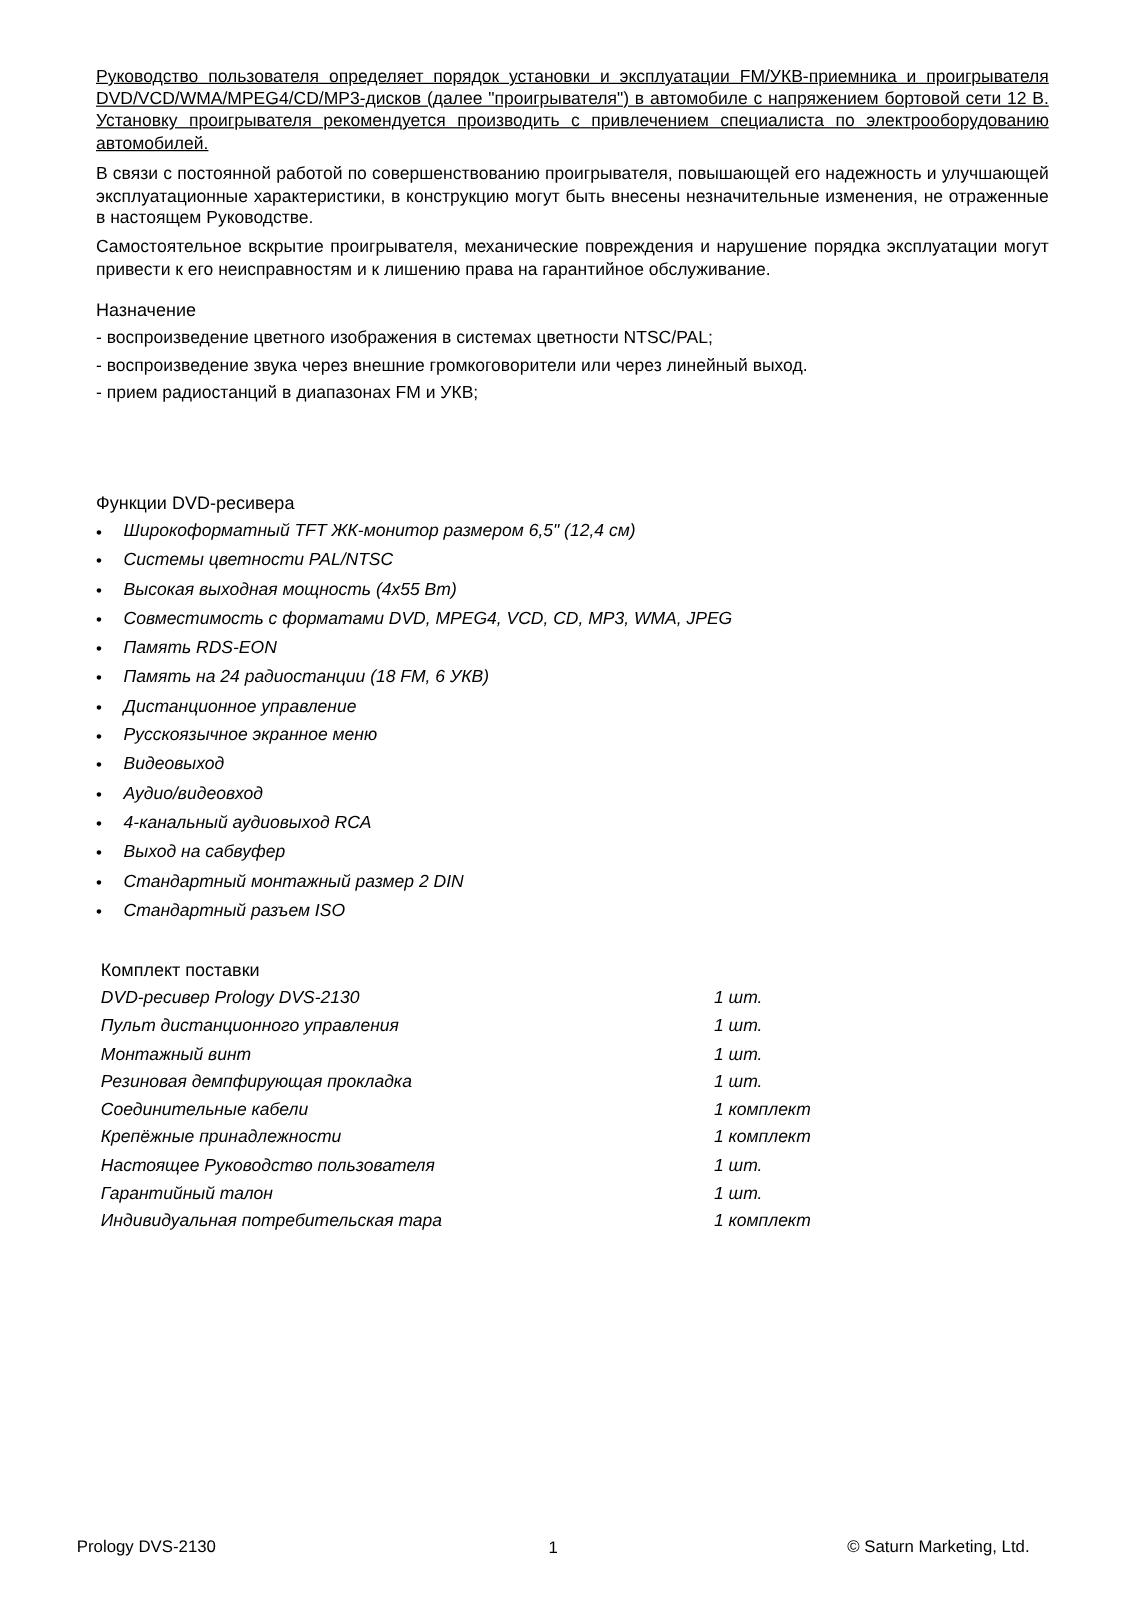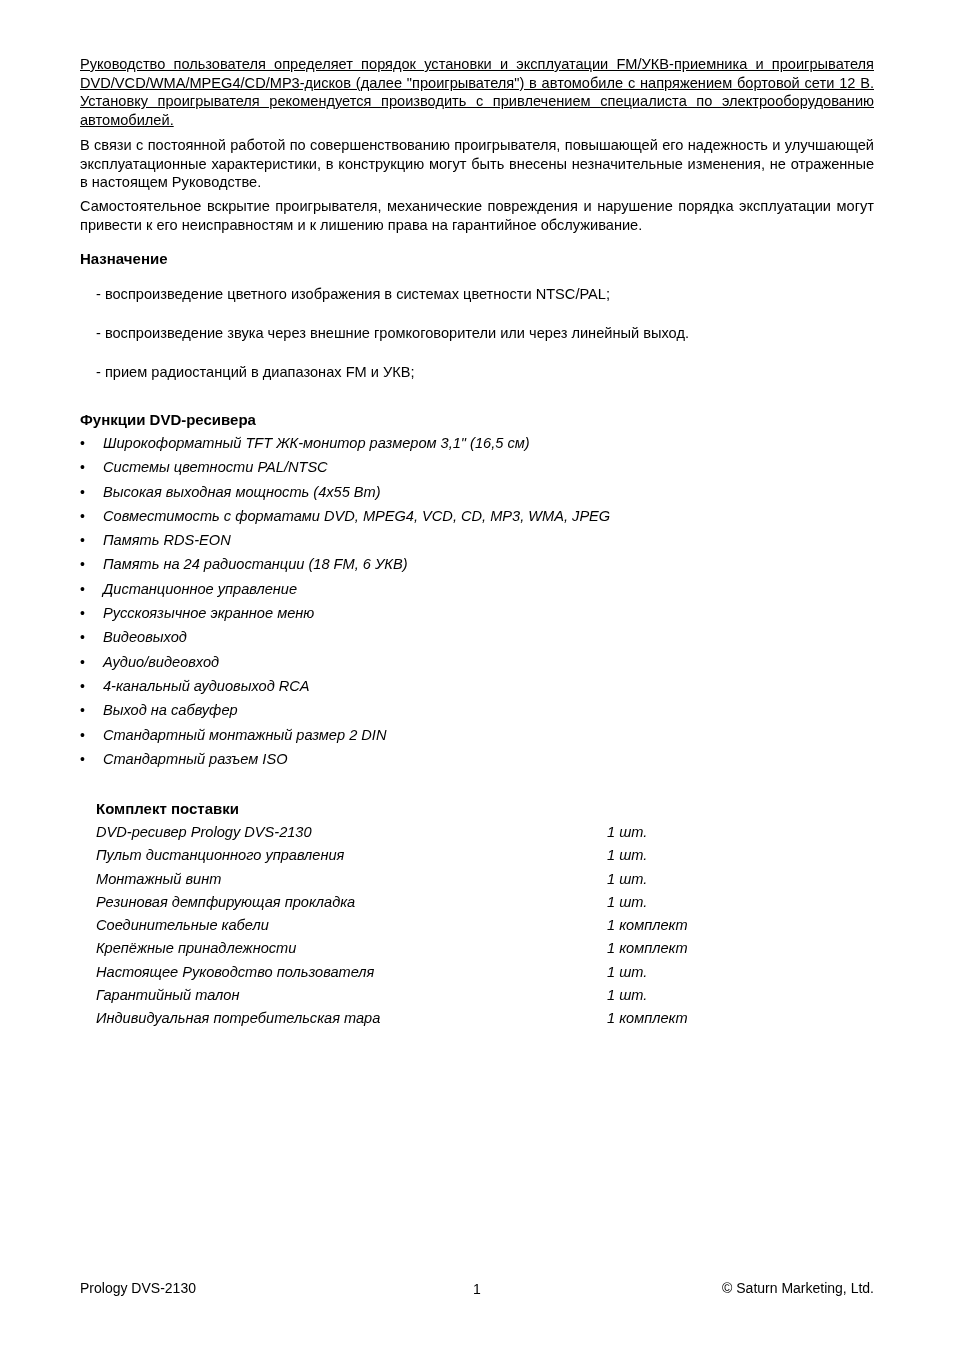--- a/index.html
+++ b/index.html
@@ -7,40 +7,40 @@
       width: 954px; height: 1350px; position: relative; overflow: hidden;
       font-family: "Liberation Sans", sans-serif; color: #000000;
       font-size: 14.6px;
     }
     .page { position: absolute; left: 80px; top: 55px; width: 794px; }
     p.para {
       margin: 0 0 5px 0; line-height: 18.7px; text-align: justify;
     }
     .intro p.para:nth-child(1) { margin-bottom: 6px; text-decoration: underline; }
     h2.section-title {
-      font-size: 15px; font-weight: bold; margin: 0 0 4px 0; line-height: 20px;
+      font-size: 15px; font-weight: normal; margin: 0 0 4px 0; line-height: 20px;
     }
     #s-purpose { position: absolute; top: 194px; left: 0; width: 794px; }
     #s-functions { position: absolute; top: 355px; left: 0; width: 794px; }
-    #s-kit { position: absolute; top: 744px; left: 16px; width: 794px; }
-    .dash-line { margin: 16px; line-height: 18.7px; height: 23.2px; }
+    #s-kit { position: absolute; top: 744px; left: 4px; width: 794px; }
+    .dash-line { margin: 0; line-height: 18.7px; height: 23.2px; }
     .purpose-body { margin-bottom: 5px; }
     ul.features { list-style: none; margin: 0; padding: 0; }
     ul.features li {
       position: relative; height: 24.3px; line-height: 18px; padding-left: 23px;
       font-style: italic;
     }
     ul.features li .bullet {
       position: absolute; left: 0; top: 0; font-style: normal; font-size: 14px;
     }
     table.kit { border-collapse: collapse; margin: 0; font-style: italic; }
     table.kit td { padding: 0; height: 23.3px; line-height: 18px; vertical-align: top; }
     table.kit td.name { width: 511px; }
     .footer {
-      position: absolute; top: 1280px; left: 80px; width: 794px; height: 18px;
+      position: absolute; top: 1280px; left: 64px; width: 794px; height: 18px;
       font-size: 14px;
     }
     .footer .left { position: absolute; left: 0; top: 0; }
     .footer .center { position: absolute; left: 393px; top: 1px; }
     .footer .right { position: absolute; right: 0; top: 0; }
   </style>
 </head>
 <body>
 
 <div class="page">
@@ -54,21 +54,21 @@
   <div id="s-purpose">
     <h2 class="section-title">Назначение</h2>
     <p class="dash-line">- воспроизведение цветного изображения в системах цветности NTSC/PAL;</p>
     <p class="dash-line">- воспроизведение звука через внешние громкоговорители или через линейный выход.</p>
     <p class="dash-line">- прием радиостанций в диапазонах FM и УКВ;</p>
   </div>
 
   <div id="s-functions">
     <h2 class="section-title">Функции DVD-ресивера</h2>
     <ul class="features" id="features-list">
-        <li><span class="bullet">•</span><span>Широкоформатный TFT ЖК-монитор размером 3,1" (16,5 см)</span></li>
+        <li><span class="bullet">•</span><span>Широкоформатный TFT ЖК-монитор размером 6,5" (12,4 см)</span></li>
         <li><span class="bullet">•</span><span>Системы цветности PAL/NTSC</span></li>
         <li><span class="bullet">•</span><span>Высокая выходная мощность (4x55 Вт)</span></li>
         <li><span class="bullet">•</span><span>Совместимость с форматами DVD, MPEG4, VCD, CD, MP3, WMA, JPEG</span></li>
         <li><span class="bullet">•</span><span>Память RDS-EON</span></li>
         <li><span class="bullet">•</span><span>Память на 24 радиостанции (18 FM, 6 УКВ)</span></li>
         <li><span class="bullet">•</span><span>Дистанционное управление</span></li>
         <li><span class="bullet">•</span><span>Русскоязычное экранное меню</span></li>
         <li><span class="bullet">•</span><span>Видеовыход</span></li>
         <li><span class="bullet">•</span><span>Аудио/видеовход</span></li>
         <li><span class="bullet">•</span><span>4-канальный аудиовыход RCA</span></li>

